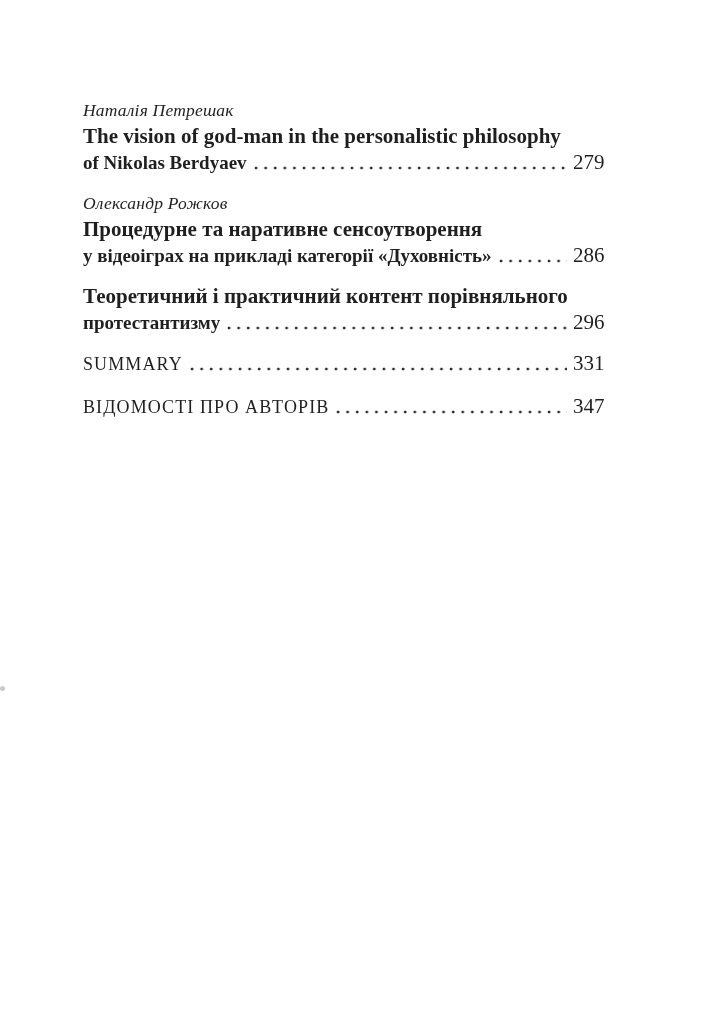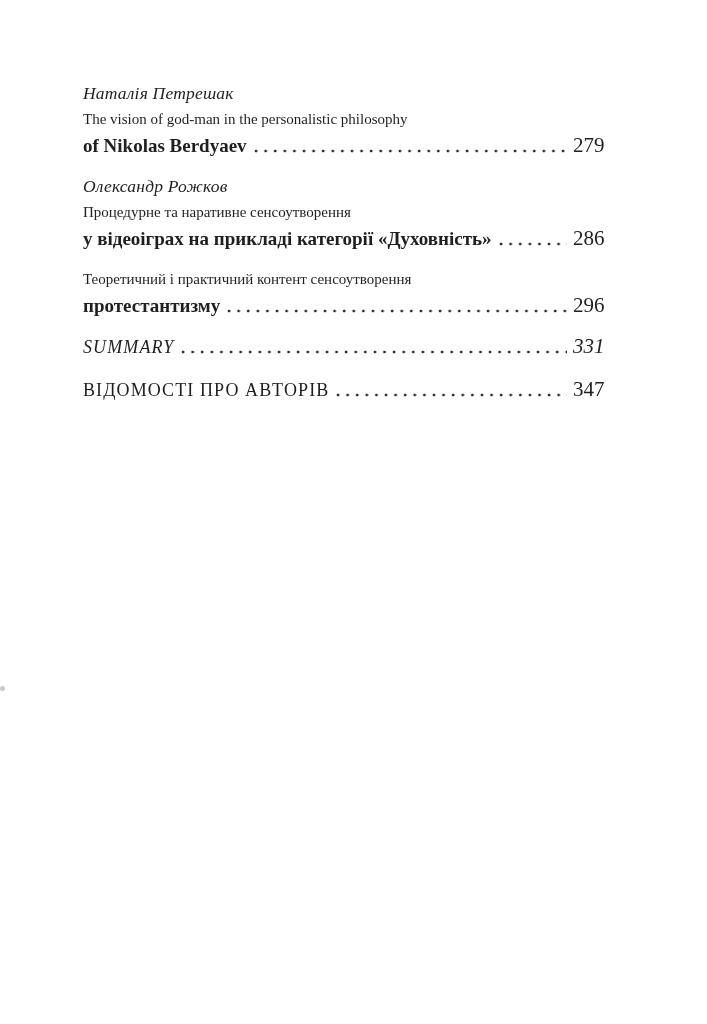--- a/index.html
+++ b/index.html
@@ -13,36 +13,36 @@
     height: 1024px;
     margin: 0 auto;
     background: var(--page-bg, #ffffff);
     color: var(--text-color, #1f1f1f);
     font-family: "Liberation Serif", "DejaVu Serif", serif;
     overflow: hidden;
   }
   .toc-block {
     position: absolute;
     left: 83px;
-    top: 80px;
+    top: 97px;
     width: 524px;
   }
   .toc-block p { margin: 0; }
 
   .entry { margin-bottom: 14px; }
 
   .author {
     font-style: italic;
     font-size: 17.5px;
     line-height: 26px;
     letter-spacing: 0.2px;
   }
   .title {
-    font-weight: 400;
-    font-size: 15px;
+    font-weight: 700;
+    font-size: 21px;
     line-height: 26px;
   }
   .leader-row {
     display: flex;
     align-items: baseline;
     line-height: 26px;
     white-space: nowrap;
   }
   .leader-row .title-cont {
     font-weight: 700;
@@ -59,21 +59,21 @@
     background-position: left bottom;
     background-repeat: repeat-x;
   }
   .pagenum {
     flex: 0 0 auto;
     font-size: 21px;
     min-width: 34px;
     text-align: left;
   }
 
-  .footer-entry.summary { margin-top: 14px; font-style: italic; }
+  .footer-entry.summary { margin-top: 14px; }
   .footer-entry.authors-info { margin-top: 16px; }
   .footer-label {
     font-weight: 400;
     font-size: 18px;
     letter-spacing: 1.1px;
     flex: 0 0 auto;
   }
 
   .scan-speck {
     position: absolute;
@@ -108,21 +108,21 @@
       <p class="author">Олександр Рожков</p>
       <p class="title">Процедурне та наративне сенсоутворення</p>
       <p class="leader-row">
         <span class="title-cont">у відеоіграх на прикладі категорії «Духовність»</span>
         <span class="dots"></span>
         <span class="pagenum">286</span>
       </p>
     </section>
 
     <section class="entry">
-      <p class="title">Теоретичний і практичний контент сенсоутворення</p>
+      <p class="title">Теоретичний і практичний контент порівняльного</p>
       <p class="leader-row">
         <span class="title-cont">протестантизму</span>
         <span class="dots"></span>
         <span class="pagenum">296</span>
       </p>
     </section>
 
     <section class="footer-entry summary">
       <p class="leader-row">
         <span class="footer-label">SUMMARY</span>

